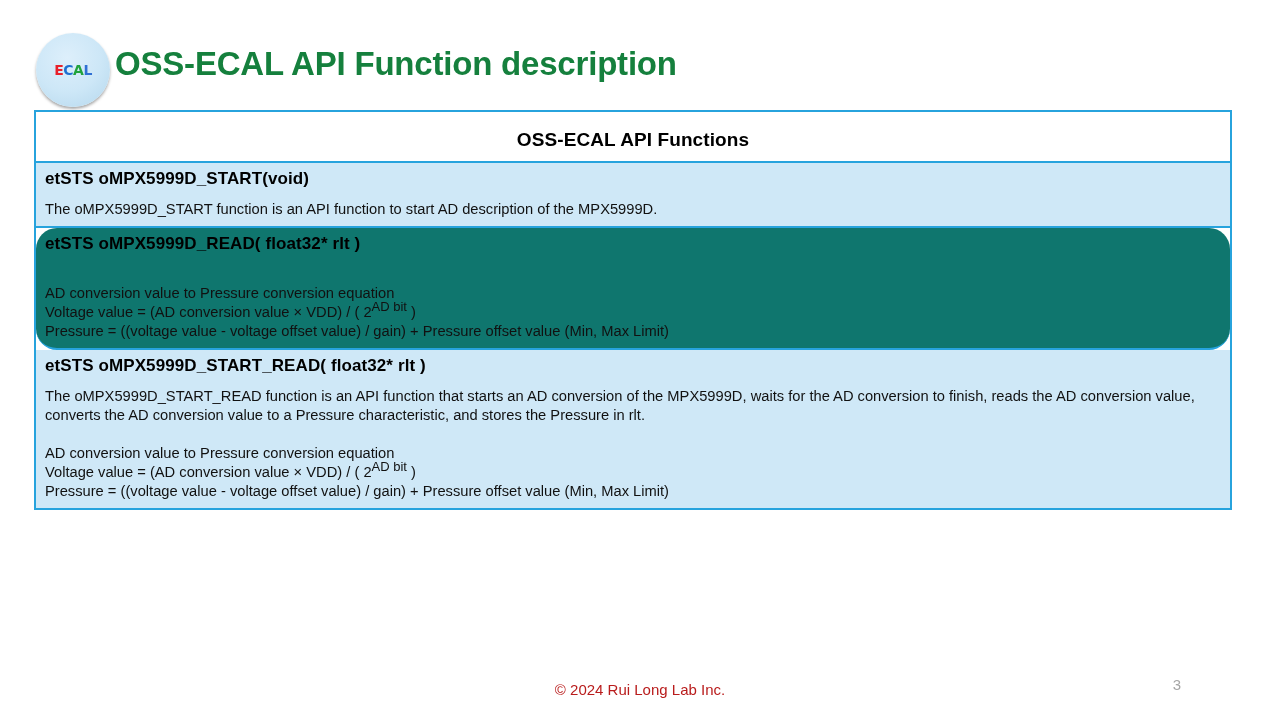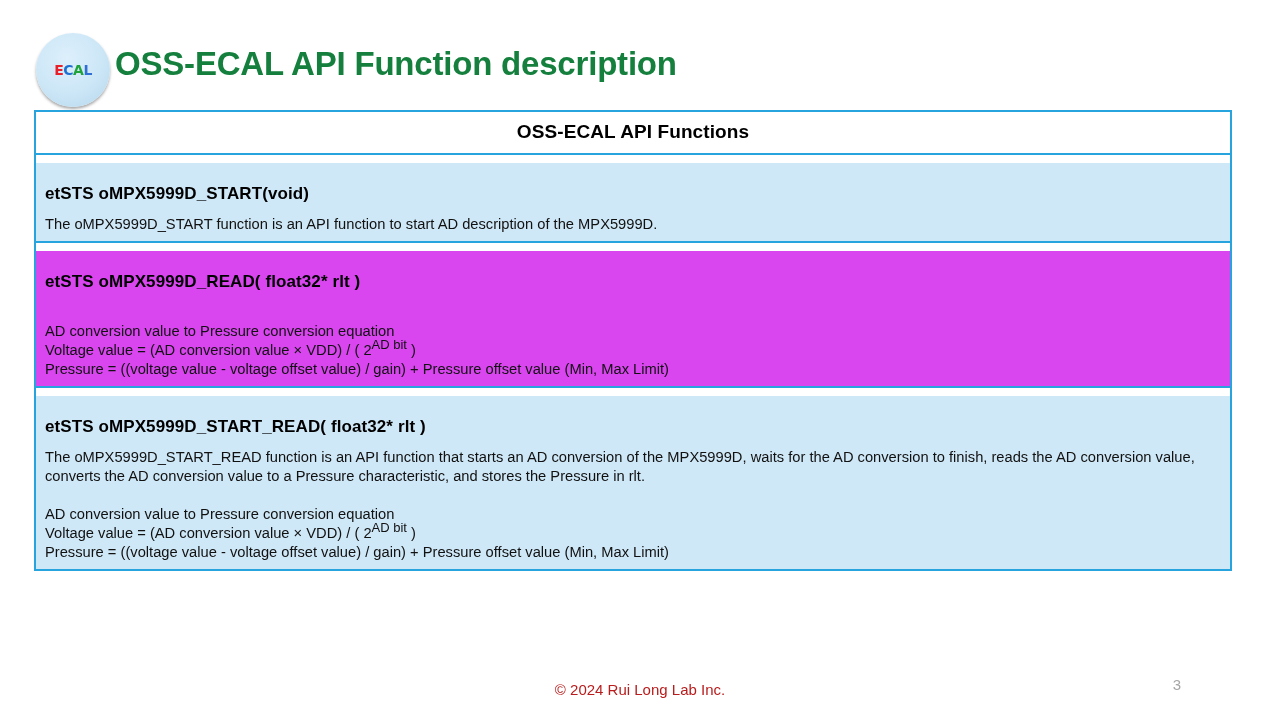--- a/index.html
+++ b/index.html
@@ -78,35 +78,34 @@
     box-sizing: border-box;
     background: #ffffff;
   }
 
   .table-head {
     background: #ffffff;
     border-bottom: 2px solid #27a3dd;
     text-align: center;
     font-size: 19px;
     font-weight: bold;
-    padding: 9px 0 10px 0;
+    padding: 17px 0 10px 0;
     letter-spacing: 0.1px;
   }
 
   .api-row {
     border-bottom: 2px solid #27a3dd;
-    padding: 20px 8px 7px 9px;
+    padding: 5px 8px 7px 9px;
     box-sizing: border-box;
-    margin-top: 8px;
   }
   .api-row:last-child {
     border-bottom: none;
   }
   .api-row.shaded { background: #cfe8f7; }
-  .api-row.plain  { background: #d946ef; }
+  .api-row.plain  { background: #0f766e; border-radius: 21px; }
 
   .row-signature {
     font-size: 17px;
     font-weight: bold;
     color: #000;
     margin: 1px 0 11px 0;
     letter-spacing: 0.1px;
   }
 
   .row-body {

